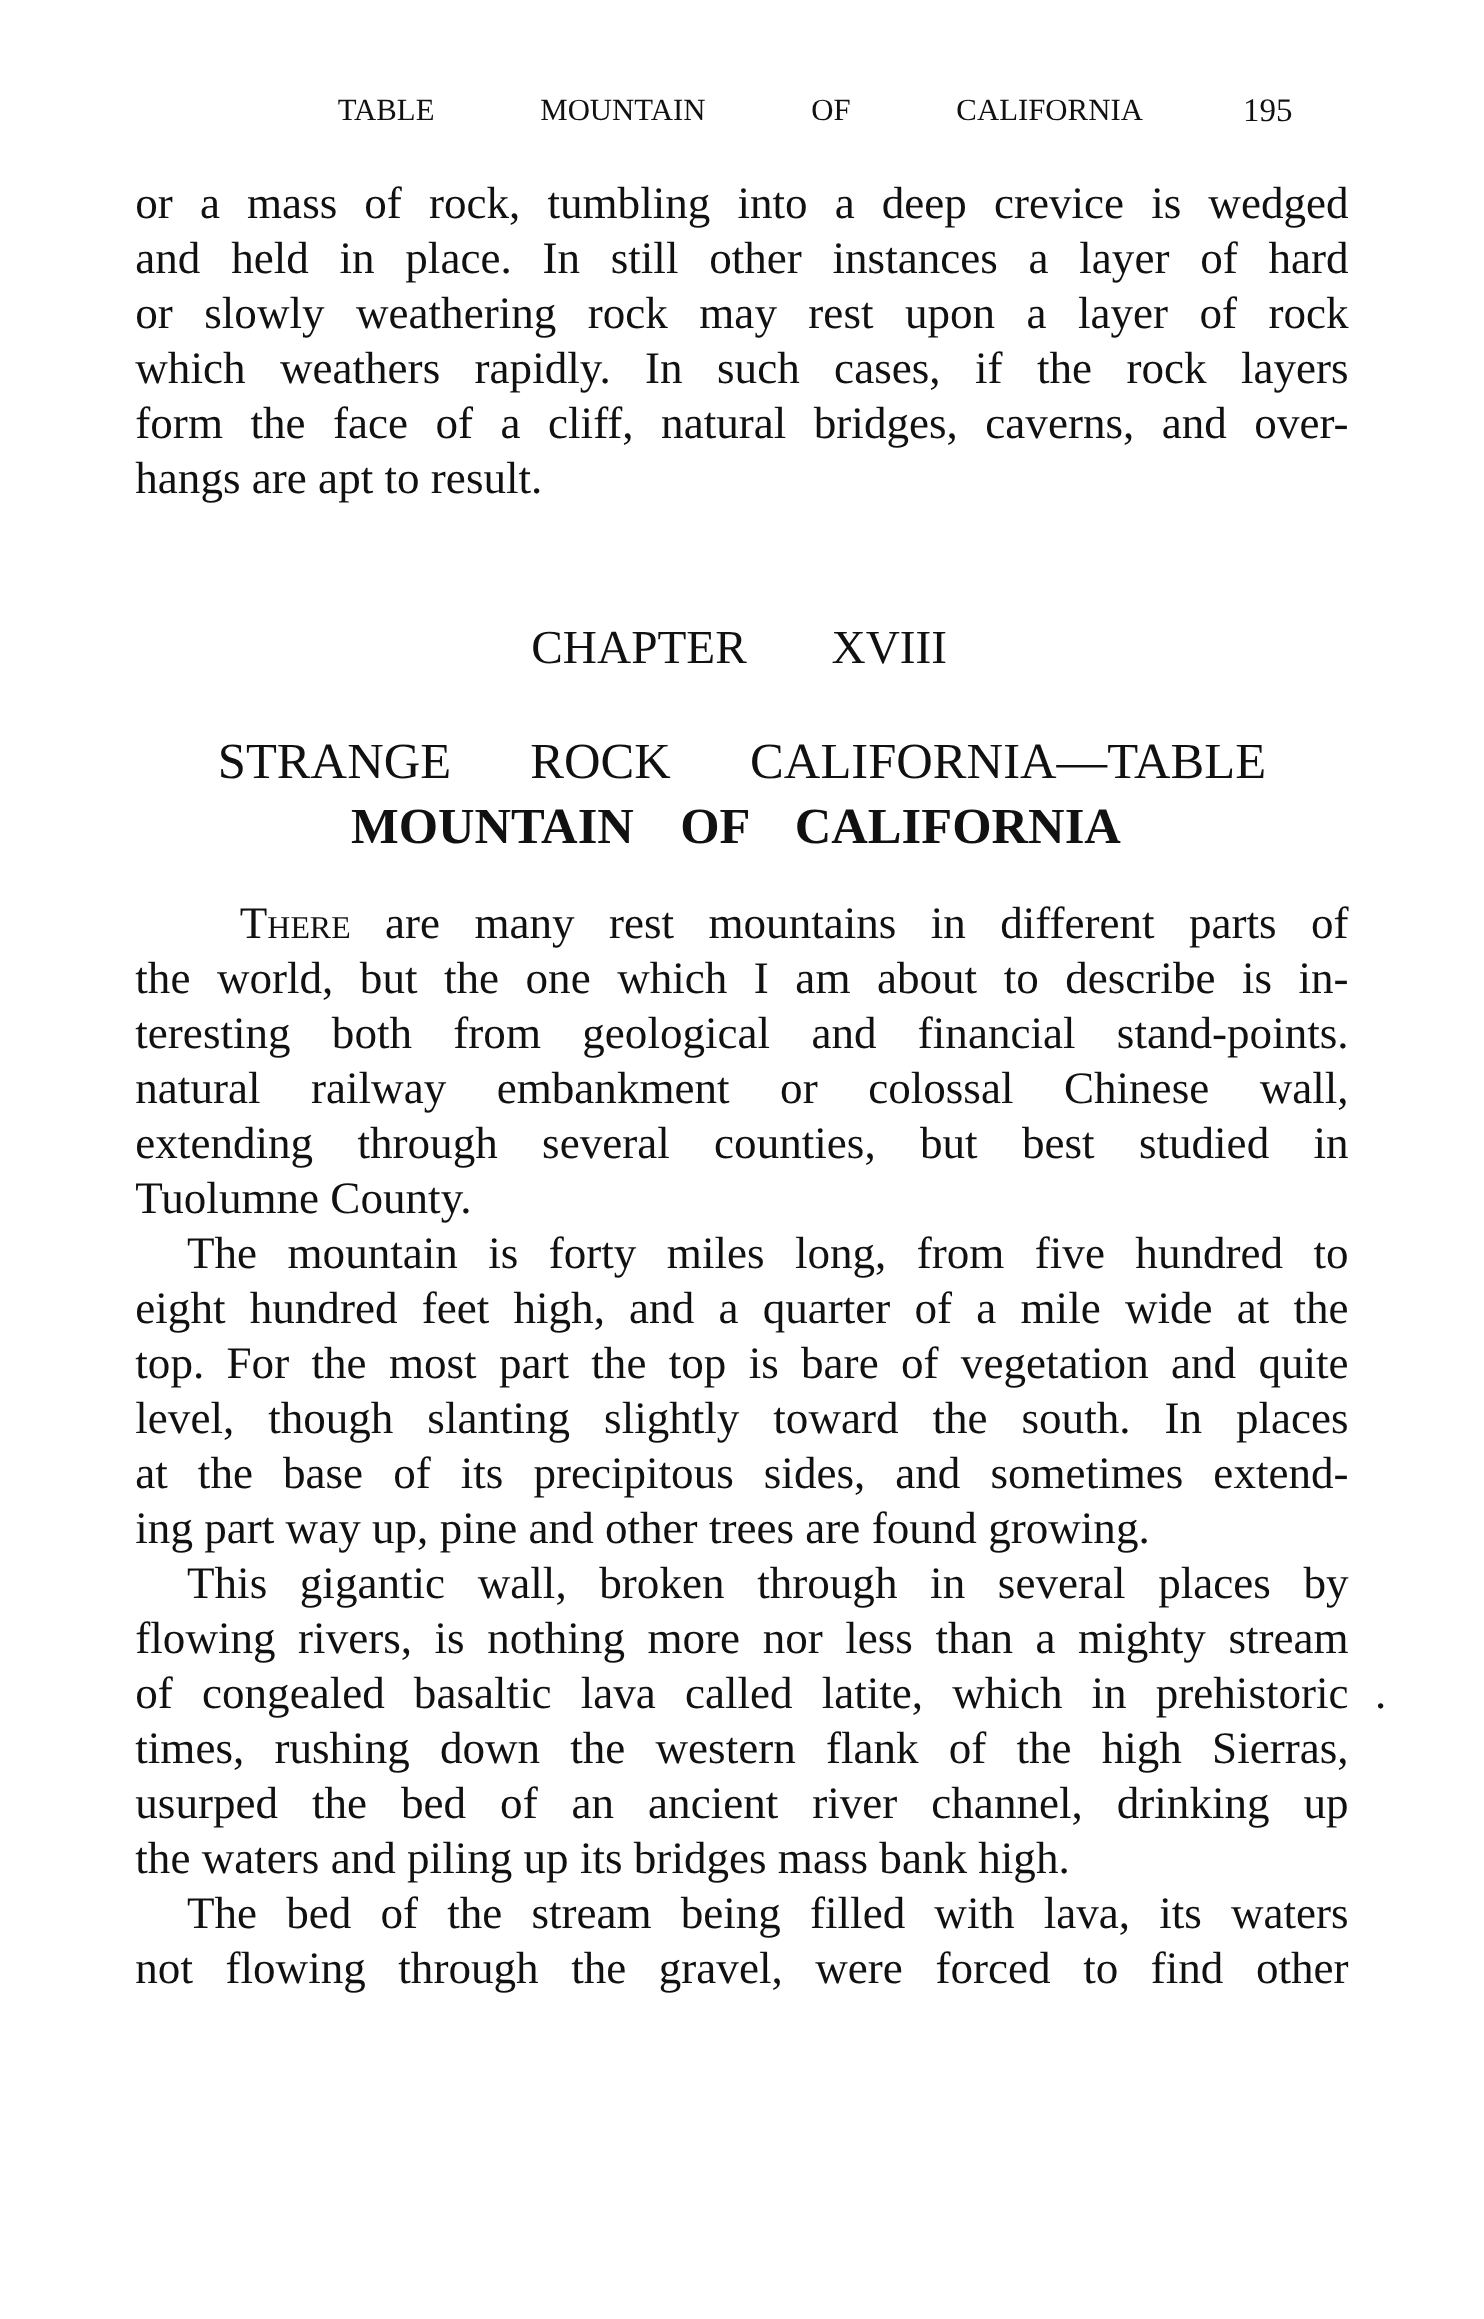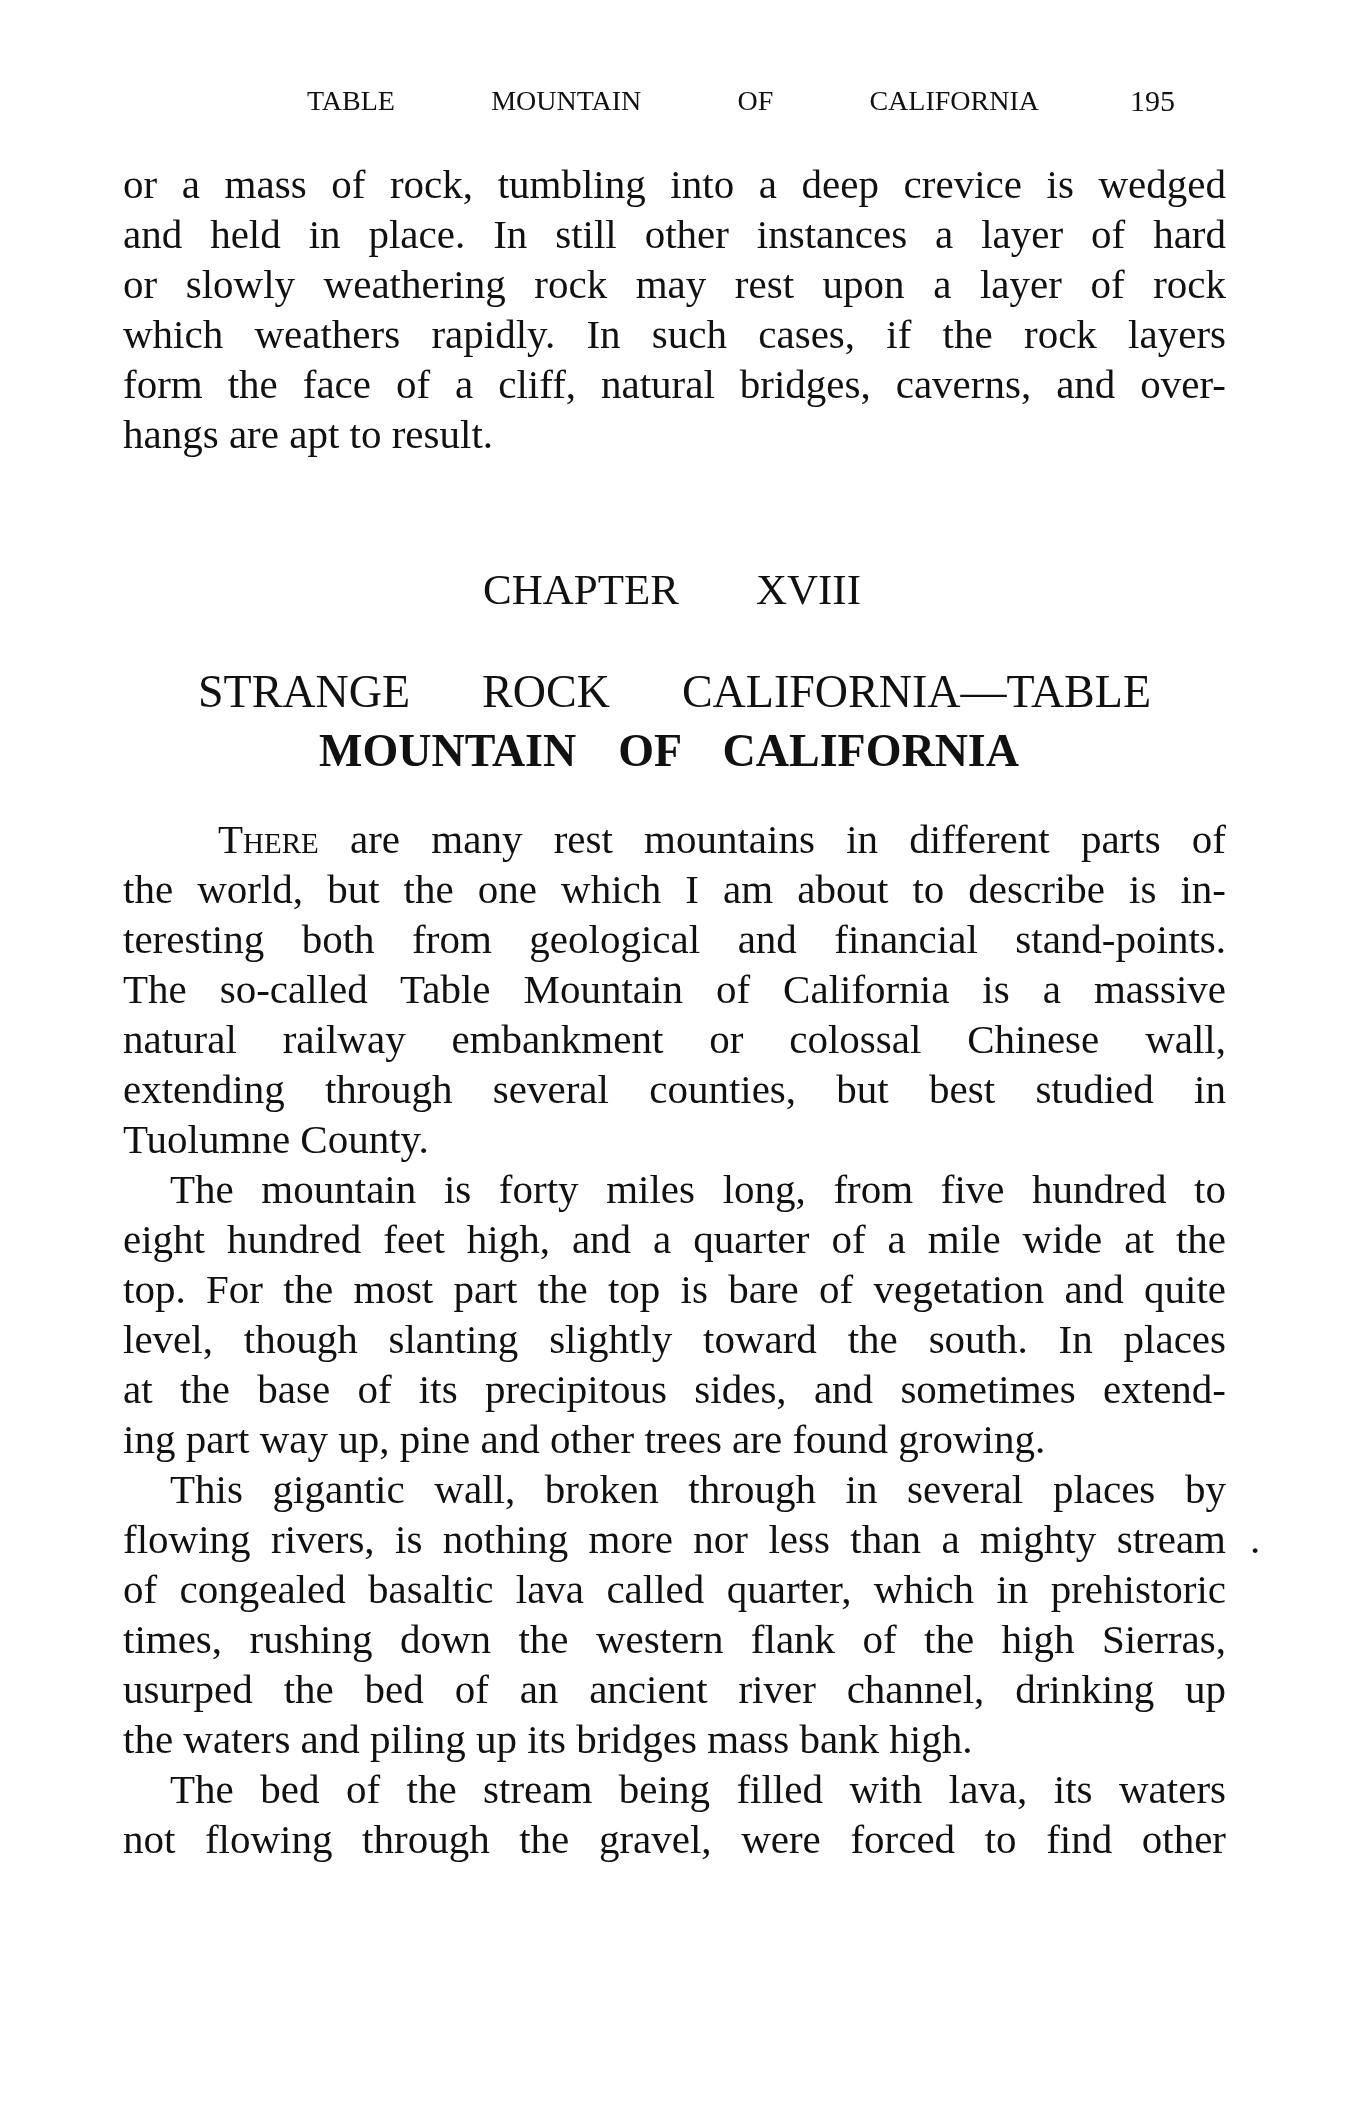--- a/index.html
+++ b/index.html
@@ -38,35 +38,34 @@
 
 <div class="abs chapter-num">CHAPTER XVIII</div>
 <div class="abs chapter-title title-1">STRANGE ROCK CALIFORNIA—TABLE</div>
 <div class="abs chapter-title title-2">MOUNTAIN OF CALIFORNIA</div>
 
 <div class="abs body-block" style="top:814px;">
 
   <div class="ln indent"><span class="sc">There</span> <span>are many rest mountains in different parts of</span></div>
   <div class="ln">the world, but the one which I am about to describe is in-</div>
   <div class="ln">teresting both from geological and financial stand-points.</div>
-  <div class="ln">The so-called Table Mountain of California is a massive</div>
   <div class="ln">natural railway embankment or colossal Chinese wall,</div>
   <div class="ln">extending through several counties, but best studied in</div>
   <div class="ln last">Tuolumne County.</div>
 
   <div class="ln indent">The mountain is forty miles long, from five hundred to</div>
   <div class="ln">eight hundred feet high, and a quarter of a mile wide at the</div>
   <div class="ln">top.  For the most part the top is bare of vegetation and quite</div>
   <div class="ln">level, though slanting slightly toward the south.  In places</div>
   <div class="ln">at the base of its precipitous sides, and sometimes extend-</div>
   <div class="ln last">ing part way up, pine and other trees are found growing.</div>
 
   <div class="ln indent">This gigantic wall, broken through in several places by</div>
   <div class="ln">flowing rivers, is nothing more nor less than a mighty stream</div>
-  <div class="ln">of congealed basaltic lava called quarter, which in prehistoric</div>
+  <div class="ln">of congealed basaltic lava called latite, which in prehistoric</div>
   <div class="ln">times, rushing down the western flank of the high Sierras,</div>
   <div class="ln">usurped the bed of an ancient river channel, drinking up</div>
   <div class="ln last">the waters and piling up its bridges mass bank high.</div>
 
   <div class="ln indent">The bed of the stream being filled with lava, its waters</div>
   <div class="ln">not flowing through the gravel, were forced to find other</div>
 </div>
 
 <div class="abs stray-dot" style="top:1514px; left:1250px;">.</div>
 

